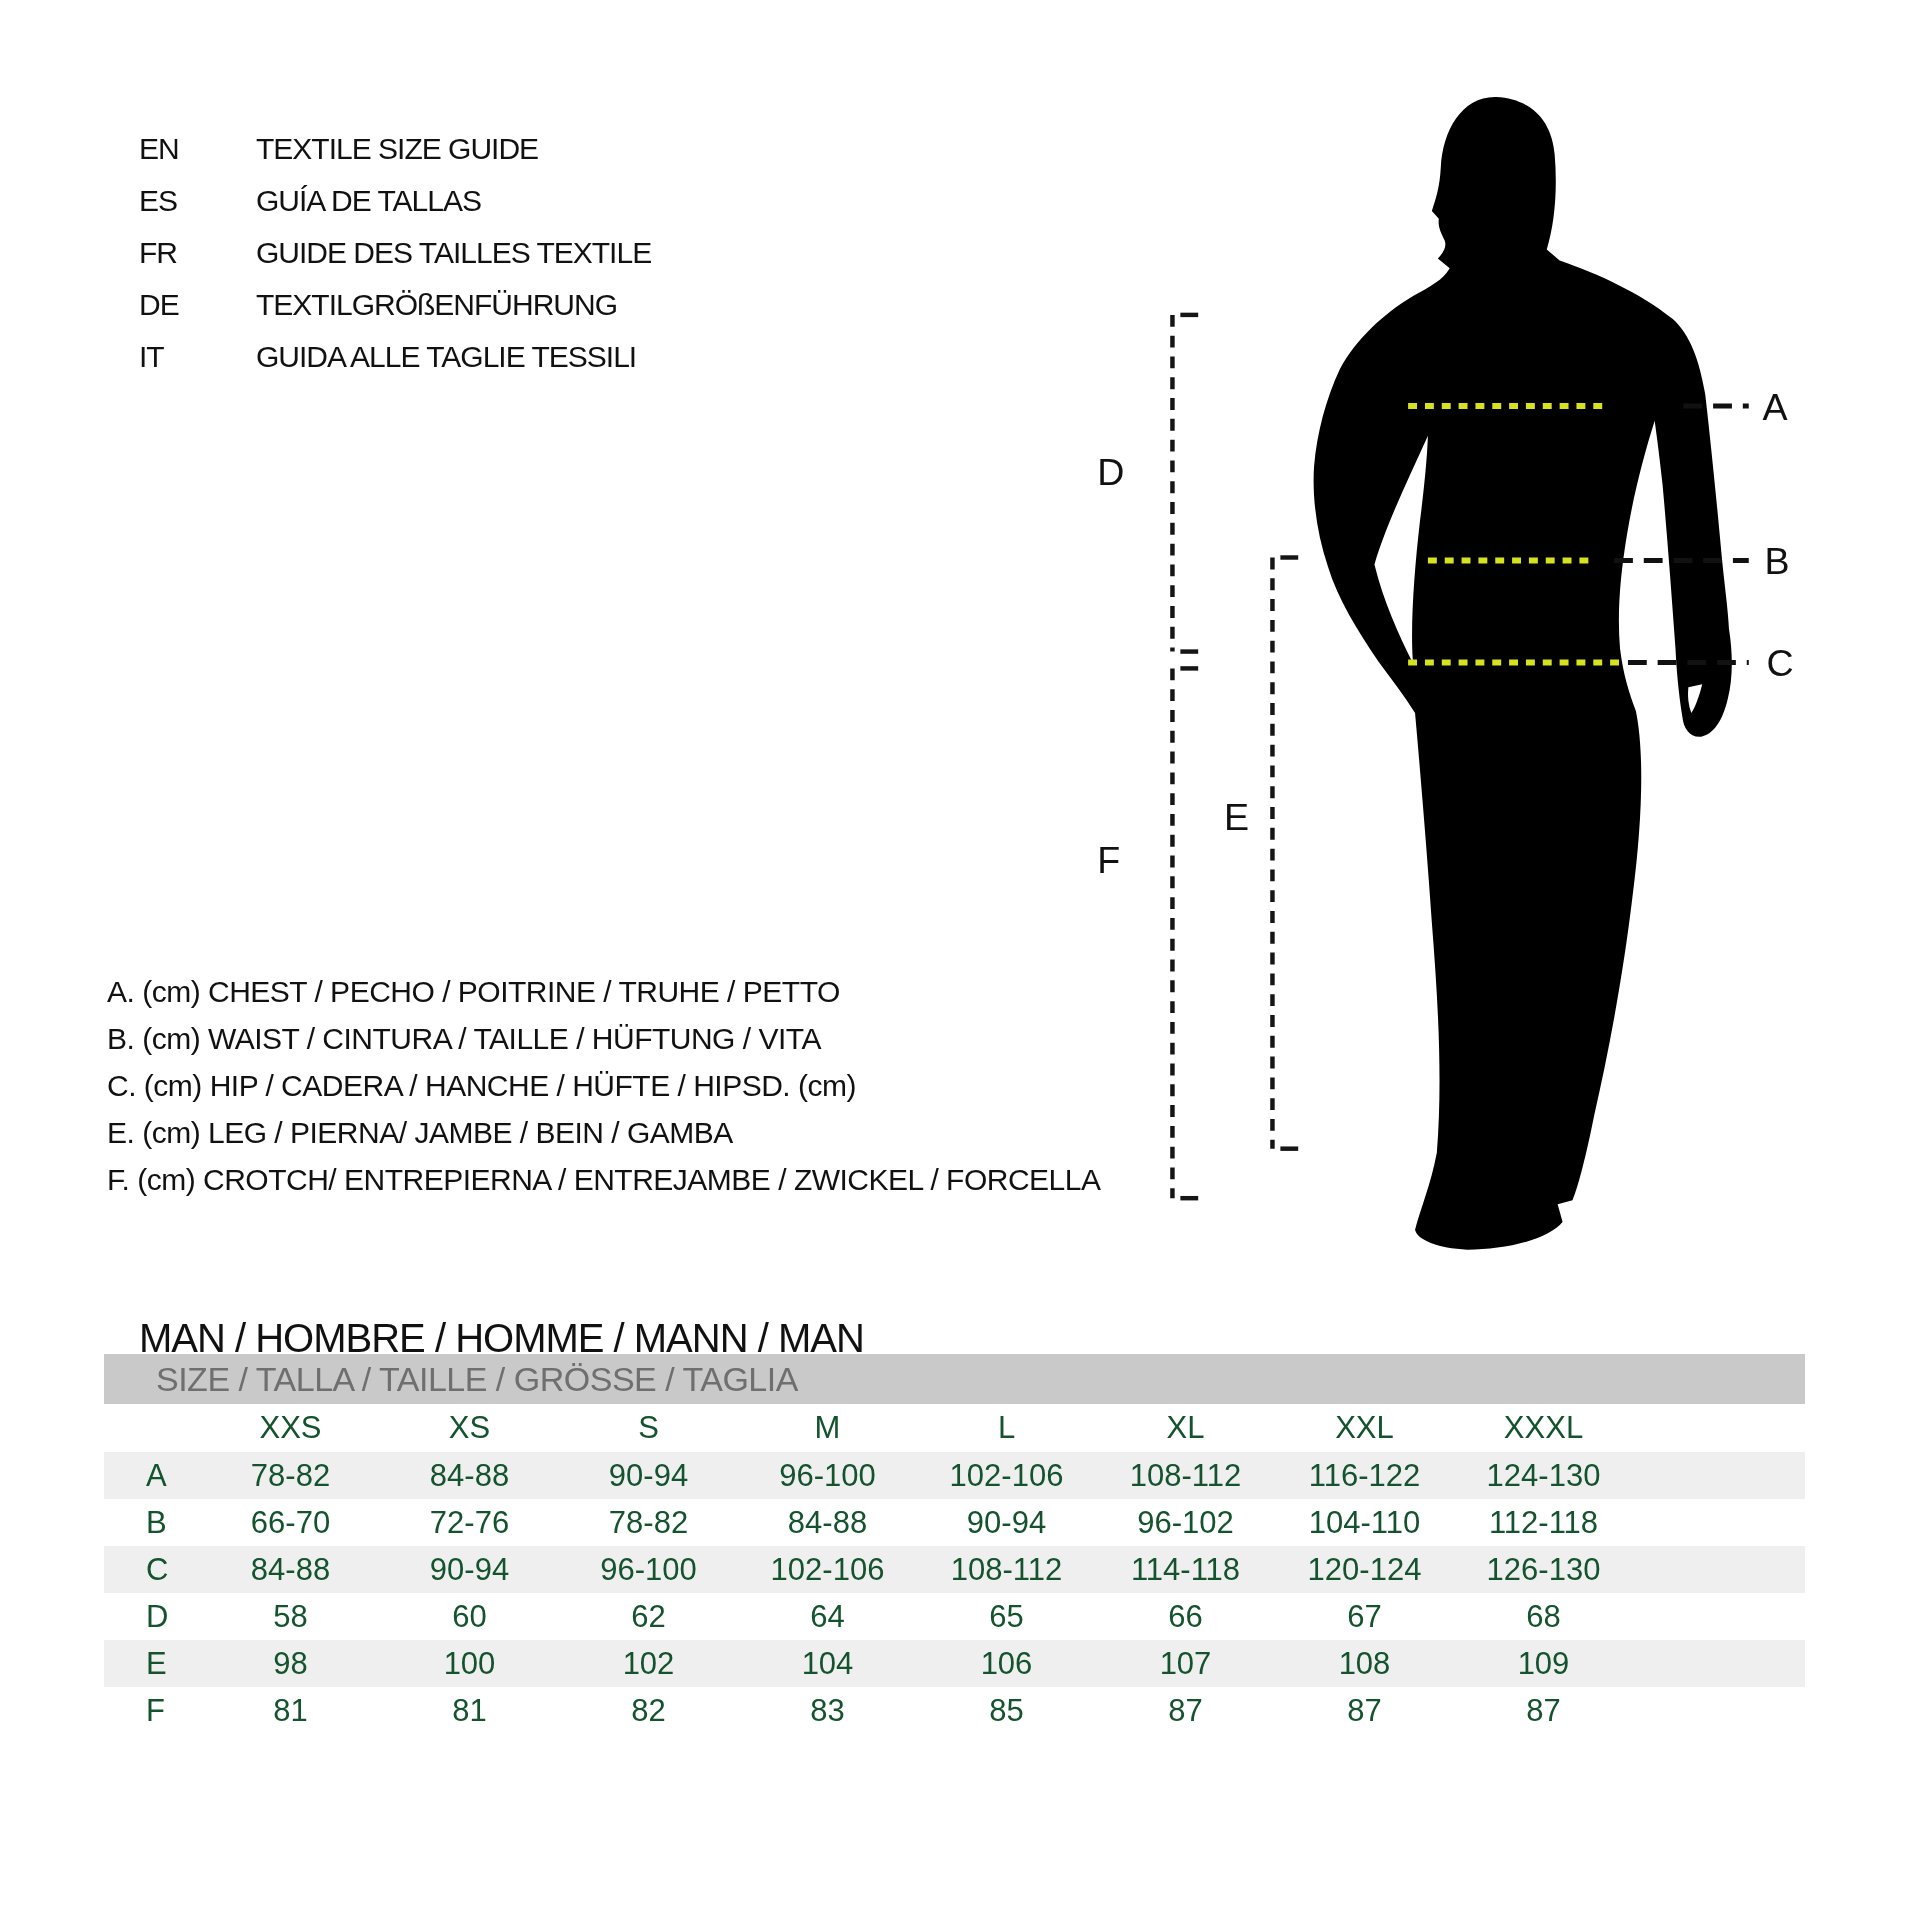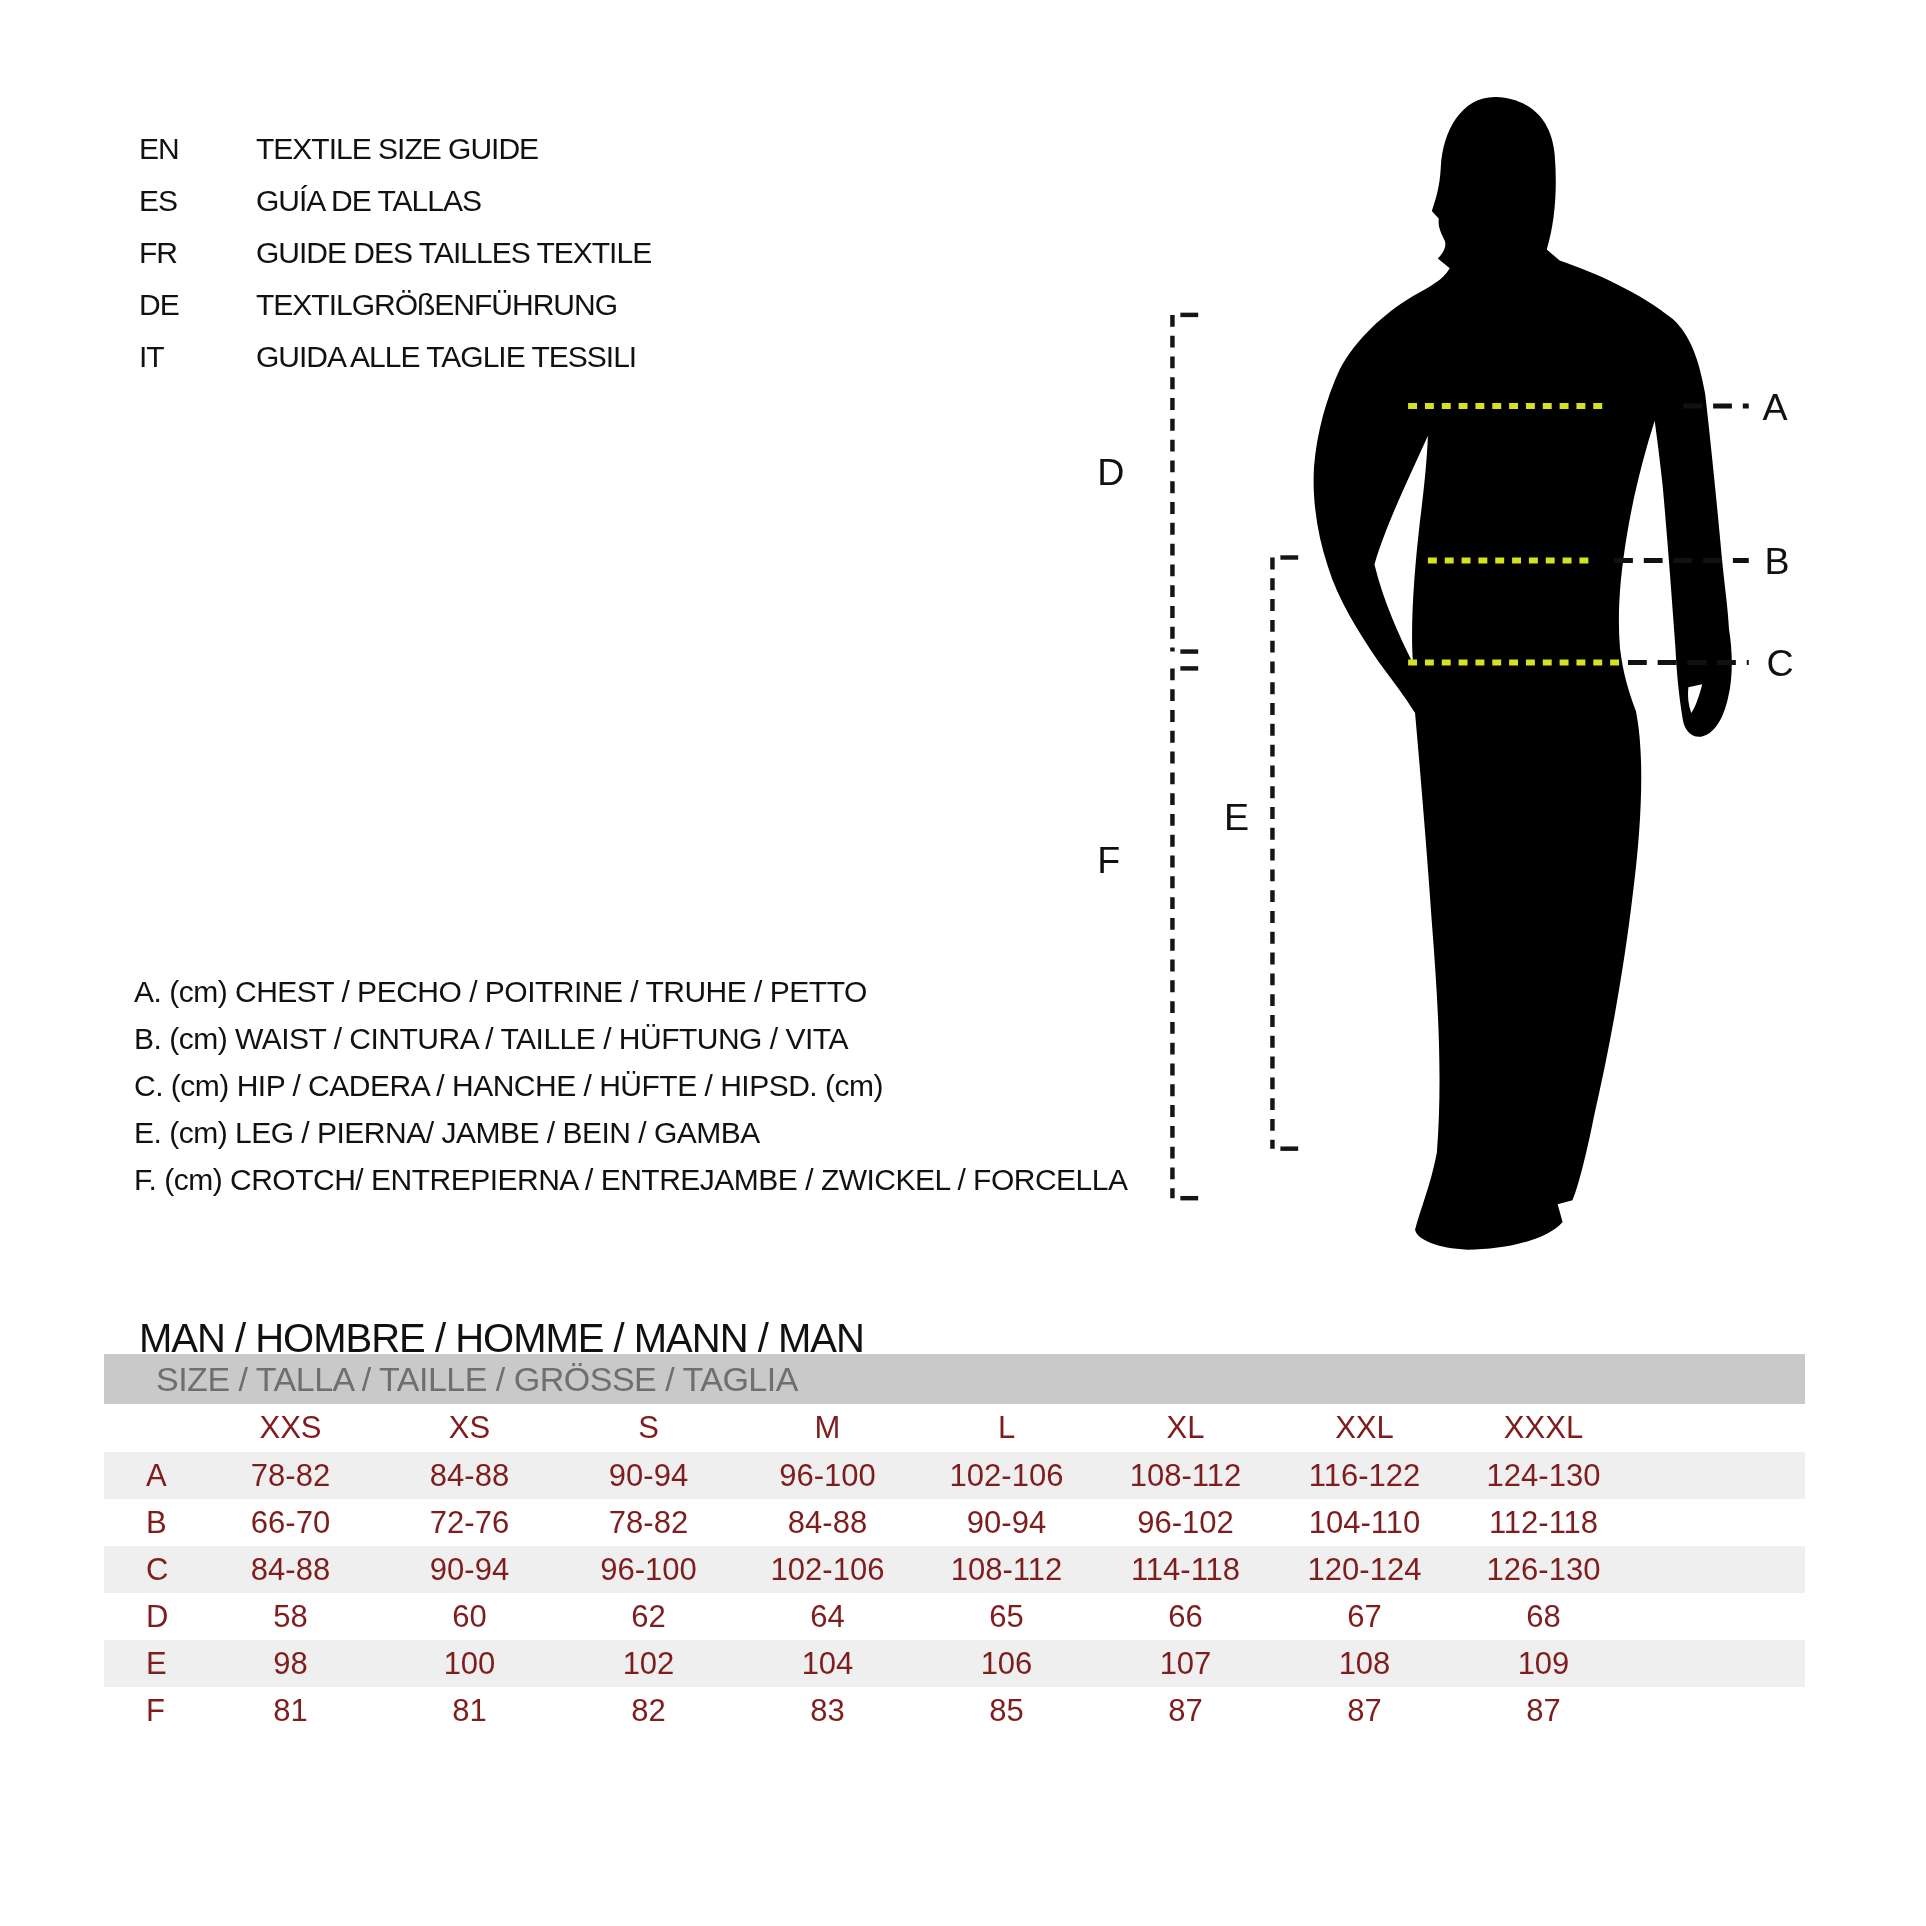--- a/index.html
+++ b/index.html
@@ -9,32 +9,32 @@
   }
   .figure-svg{position:absolute;left:0;top:0;width:1927px;height:1927px;pointer-events:none;}
 
   
   .langs{position:absolute;left:139px;top:123px;}
   .lang-row{display:flex;font-size:30px;line-height:52px;letter-spacing:-1px;font-weight:400;}
   .lang-code{width:117px;flex:0 0 117px;}
   .lang-title{white-space:nowrap;}
 
   
-  .legend{position:absolute;left:134px;top:968px;}
+  .legend{position:absolute;left:107px;top:968px;}
   .legend-line{font-size:30px;line-height:47px;letter-spacing:-0.5px;white-space:nowrap;}
 
   
   .category{position:absolute;left:139px;top:1283px;font-size:40px;letter-spacing:-1px;white-space:nowrap;margin-top:33px;}
 
   
   .table-wrap{position:absolute;left:104px;top:1354px;width:1701px;}
   .table-band{height:50px;line-height:50px;background:#c9c9c9;color:#6f6f6f;
     font-size:34px;letter-spacing:-0.5px;padding-left:52px;box-sizing:border-box;white-space:nowrap;}
   table.sizes{border-collapse:collapse;table-layout:fixed;width:1701px;
-    font-size:31px;color:#7f1d1d;}
+    font-size:31px;color:#14532d;}
   table.sizes td,table.sizes th{padding:0;font-weight:400;height:47px;text-align:center;vertical-align:middle;}
   table.sizes .rowlabel{text-align:left;padding-left:42px;}
   table.sizes tr.zebra{background:#efefef;}
   table.sizes tr.colhead{height:48px;background:#ffffff;}
 
   .fig-label{font-family:"Liberation Sans", sans-serif;font-size:38px;fill:#111;}
 </style>
 </head>
 <body>
 

